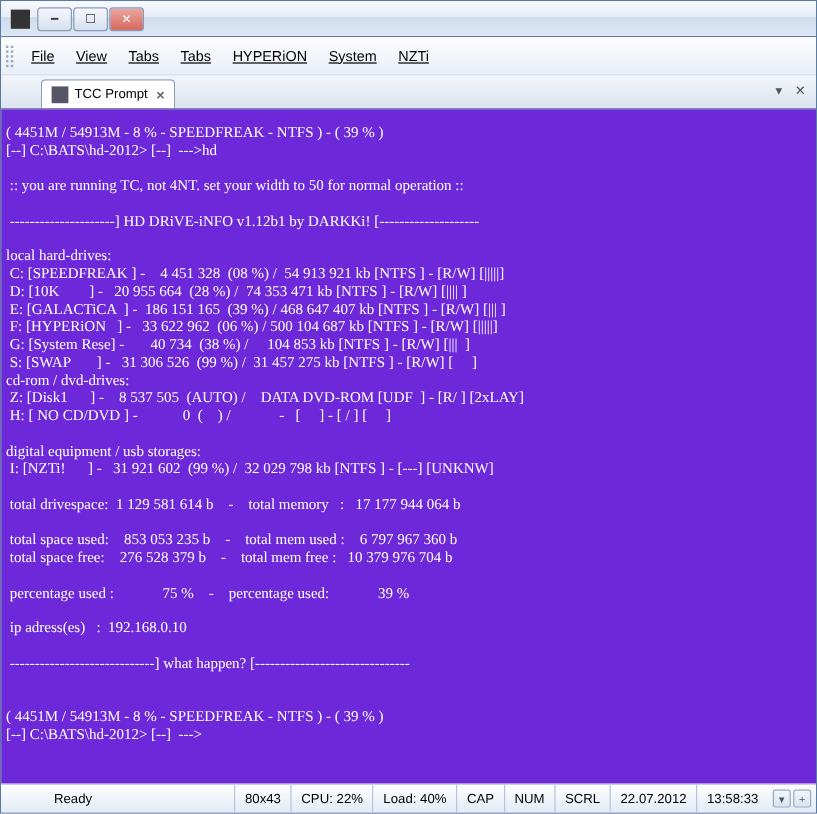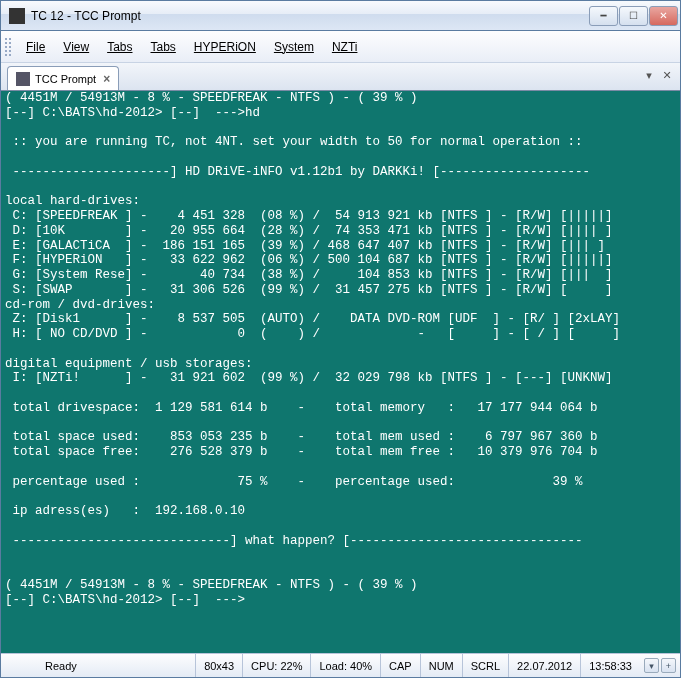--- a/index.html
+++ b/index.html
@@ -9,40 +9,39 @@
 .titlebar-icon { width: 16px; height: 16px; margin-right: 6px; background: #333; display: inline-block; }
 .titlebar-title { flex: 1; color: #000; font-size: 12px; }
 .win-controls { display: flex; gap: 1px; }
 .win-btn { width: 29px; height: 20px; border: 1px solid #8a9db8; border-radius: 3px; background: linear-gradient(to bottom, #f5f8fc, #d5e0ef); display: flex; align-items: center; justify-content: center; font-size: 10px; color: #444; cursor: pointer; }
 .win-btn.close { background: linear-gradient(to bottom, #e9a6a0, #d6695f); color: #fff; }
 .menubar { height: 32px; background: linear-gradient(to bottom, #fdfdfe, #e9eef7); display: flex; align-items: center; padding: 0 4px; border-bottom: 1px solid #c8d3e4; }
 .menu-grip { width: 6px; height: 18px; border-left: 2px dotted #97a9c5; border-right: 2px dotted #97a9c5; margin-right: 6px; }
 .menu-item { padding: 3px 9px; cursor: pointer; }
 .menu-item span.u { text-decoration: underline; }
 .tabstrip { height: 28px; background: linear-gradient(to bottom, #f2f5fa, #dce4f0); display: flex; align-items: flex-end; padding: 0 6px; border-bottom: 1px solid #7a8aa5; position: relative; }
-.tab { height: 24px; background: #fff; border: 1px solid #8a9db8; border-bottom: none; border-radius: 4px 4px 0 0; display: flex; align-items: center; padding: 0 8px; gap: 5px; font-size: 11px; }
+.tab { height: 24px; background: #fff; border: 1px solid #8a9db8; border-bottom: none; border-radius: 4px 4px 0 0; display: flex; align-items: center; padding: 0 8px; gap: 5px; font-size: 11px; margin-left: 27px; }
 .tab-icon { width: 14px; height: 14px; background: #556; display: inline-block; }
 .tab-close { font-size: 12px; color: #666; cursor: pointer; margin-left: 2px; font-weight: bold; }
 .tabstrip-right { position: absolute; right: 6px; top: 6px; display: flex; gap: 4px; }
 .tabstrip-caret, .tabstrip-x { width: 14px; height: 14px; color: #555; cursor: pointer; font-size: 11px; text-align: center; }
-.terminal { flex: 1; background: #0f766e; color: #fff; font-family: Liberation Mono, monospace; font-size: 12.5px; line-height: 1.18; padding: 0 4px; overflow: hidden; white-space: pre; }
+.terminal { flex: 1; background: #6d28d9; color: #fff; font-family: Liberation Serif, serif; font-size: 12.5px; line-height: 1.18; padding: 12px 4px; overflow: hidden; white-space: pre; }
 .terminal-line { white-space: pre; }
 .statusbar { height: 24px; background: linear-gradient(to bottom, #fdfdfe, #e4ebf5); border-top: 1px solid #b7c4d9; display: flex; align-items: center; font-size: 11px; padding-left: 36px; }
 .status-cell { padding: 0 8px; border-left: 1px solid #b7c4d9; height: 100%; display: flex; align-items: center; }
 .status-cell:first-child { border-left: none; flex: 1; }
 .scroll-btn { width: 15px; height: 15px; border: 1px solid #9ab; background: linear-gradient(to bottom,#f4f7fb,#d8e2f0); border-radius: 2px; font-size: 9px; display:flex; align-items:center; justify-content:center; color:#456; cursor:pointer; }
 .scroll-btns { display:flex; gap:2px; padding:0 4px; }
 </style>
 </head>
 <body>
 
 <div class="window">
   <div class="titlebar">
     <span class="titlebar-icon"></span>
-    <span class="titlebar-title">TC 12 - TCC Prompt</span>
     <div class="win-controls">
       <div class="win-btn">━</div>
       <div class="win-btn">☐</div>
       <div class="win-btn close">✕</div>
     </div>
   </div>
 
   <div class="menubar">
     <div class="menu-grip"></div>
     <div class="menu-item"><span class="u">File</span></div>

